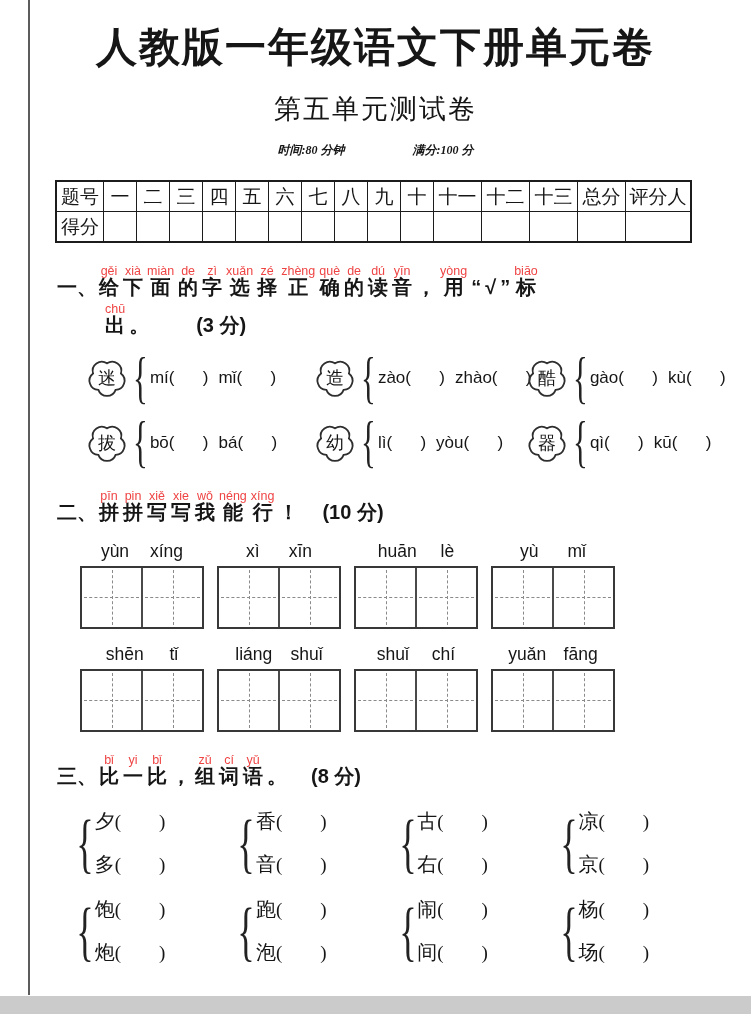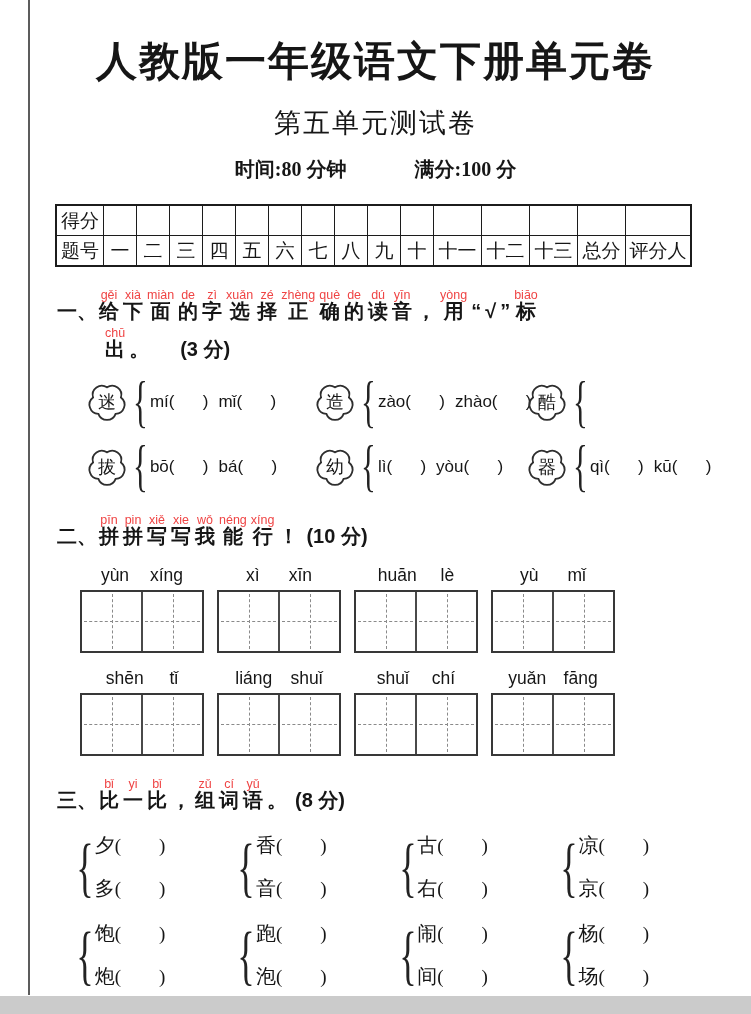--- a/index.html
+++ b/index.html
@@ -4,50 +4,50 @@
 <style>
   html, body { margin:0; padding:0; background:#cbcbcb; }
   .page {
     width:751px; height:996px; background:#ffffff; position:relative;
     overflow:hidden; color:#161616;
     font-family:"Liberation Serif", serif;
   }
   .vline { position:absolute; left:28px; top:0; width:2px; height:995px; background:#5c5c5c; }
 
   
-  .header { text-align:center; padding-top:34px; }
+  .header { text-align:center; padding-top:20px; }
   .title {
     font-family:"Liberation Sans", sans-serif; font-weight:900;
     font-size:41px; letter-spacing:2px; margin:0;
   }
   .subtitle { font-size:27px; font-weight:500; margin:16px 0 0 0; letter-spacing:2px; }
   .meta {
     margin-top:15px; display:flex; justify-content:center; gap:68px;
-    font-size:20px; font-weight:700;
+    font-size:12px; font-weight:700;font-style:italic;
   }
 
   
   .score-table {
     margin:21px 0 0 55px; border-collapse:collapse; table-layout:fixed;
     font-size:19px; border:2.5px solid #1c1c1c;
   }
   .score-table td { border:1px solid #1c1c1c; height:29px; text-align:center; padding:0; overflow:hidden; }
   .c-lab { width:46px; } .c-n { width:32px; } .c-m { width:47px; } .c-w { width:64px; }
 
   
   .section { margin-left:57px; }
   .q-header {
     font-family:"Liberation Sans", sans-serif; font-weight:700; font-size:20px;
     display:flex; align-items:flex-end; margin-top:22px;
   }
   .q-header2 { margin-top:2px; margin-left:46px;gap:23px; }
   ruby { ruby-align:center; margin:0 2px; }
   rt { font-family:"Liberation Sans", sans-serif; font-weight:400; font-size:12.5px; color:#ef4444; letter-spacing:0; }
   .qnum { flex:none; }
-  .pts { font-weight:700; margin-left:6px; white-space:pre; align-self:flex-end; }
+  .pts { font-weight:700; margin-left:22px; white-space:pre; align-self:flex-end; }
 
   
   .q1-grid { display:grid; grid-template-columns:228px 212px 180px; row-gap:14px; margin:14px 0 0 26px; }
   .choice-item { display:flex; align-items:center; }
   .flower { width:48px; height:48px; position:relative; flex:none; }
   .flower svg { position:absolute; inset:0; width:100%; height:100%; }
   .fchar { position:absolute; inset:0; display:flex; align-items:center; justify-content:center;
            font-size:18px; font-family:"Liberation Serif", serif; }
   .brace { font-family:"Liberation Serif", serif; font-weight:400; color:#222;
            line-height:0.9; transform:scaleX(0.55); }
@@ -84,56 +84,56 @@
     <h1 class="title">人教版一年级语文下册单元卷</h1>
     <div class="subtitle">第五单元测试卷</div>
     <div class="meta">
       <span>时间:80 分钟</span>
       <span>满分:100 分</span>
     </div>
   </div>
 
   <table class="score-table">
     <tbody>
-      <tr>
-          <td class="c-lab">得分</td>
-          <td class="c-n"></td>
-          <td class="c-n"></td>
-          <td class="c-n"></td>
-          <td class="c-n"></td>
-          <td class="c-n"></td>
-          <td class="c-n"></td>
-          <td class="c-n"></td>
-          <td class="c-n"></td>
-          <td class="c-n"></td>
-          <td class="c-n"></td>
-          <td class="c-m"></td>
-          <td class="c-m"></td>
-          <td class="c-m"></td>
-          <td class="c-m"></td>
-          <td class="c-w"></td>
-        </tr>
       <tr>
           <td class="c-lab">题号</td>
           <td class="c-n">一</td>
           <td class="c-n">二</td>
           <td class="c-n">三</td>
           <td class="c-n">四</td>
           <td class="c-n">五</td>
           <td class="c-n">六</td>
           <td class="c-n">七</td>
           <td class="c-n">八</td>
           <td class="c-n">九</td>
           <td class="c-n">十</td>
           <td class="c-m">十一</td>
           <td class="c-m">十二</td>
           <td class="c-m">十三</td>
           <td class="c-m">总分</td>
           <td class="c-w">评分人</td>
         </tr>
+      <tr>
+          <td class="c-lab">得分</td>
+          <td class="c-n"></td>
+          <td class="c-n"></td>
+          <td class="c-n"></td>
+          <td class="c-n"></td>
+          <td class="c-n"></td>
+          <td class="c-n"></td>
+          <td class="c-n"></td>
+          <td class="c-n"></td>
+          <td class="c-n"></td>
+          <td class="c-n"></td>
+          <td class="c-m"></td>
+          <td class="c-m"></td>
+          <td class="c-m"></td>
+          <td class="c-m"></td>
+          <td class="c-w"></td>
+        </tr>
     </tbody>
   </table>
 
   <div class="section">
     <div class="q-header">
       <span class="qnum">一、</span>
       <span class="rubyline"><ruby><span>给</span><rt>gěi</rt></ruby><ruby><span>下</span><rt>xià</rt></ruby><ruby><span>面</span><rt>miàn</rt></ruby><ruby><span>的</span><rt>de</rt></ruby><ruby><span>字</span><rt>zì</rt></ruby><ruby><span>选</span><rt>xuǎn</rt></ruby><ruby><span>择</span><rt>zé</rt></ruby><ruby><span>正</span><rt>zhèng</rt></ruby><ruby><span>确</span><rt>què</rt></ruby><ruby><span>的</span><rt>de</rt></ruby><ruby><span>读</span><rt>dú</rt></ruby><ruby><span>音</span><rt>yīn</rt></ruby><ruby><span>，</span><rt></rt></ruby><ruby><span>用</span><rt>yòng</rt></ruby><ruby><span>“</span><rt></rt></ruby><ruby><span>√</span><rt></rt></ruby><ruby><span>”</span><rt></rt></ruby><ruby><span>标</span><rt>biāo</rt></ruby></span>
     </div>
     <div class="q-header q-header2">
       <span class="rubyline"><ruby><span>出</span><rt>chū</rt></ruby><ruby><span>。</span><rt></rt></ruby></span>
@@ -167,20 +167,24 @@
           </span>
         </div>
         <div class="choice-item">
           <span class="flower">
             <svg viewBox="0 0 40 40">
               <path d="M 20 7.8 A 7.6 7.6 0 0 1 31.6 16.23 A 7.6 7.6 0 0 1 27.17 29.87 A 7.6 7.6 0 0 1 12.83 29.87 A 7.6 7.6 0 0 1 8.4 16.23 A 7.6 7.6 0 0 1 20 7.8 Z" fill="none" stroke="#2e2e2e" stroke-width="1.5"></path>
             </svg>
             <span class="fchar">酷</span>
           </span>
           <span class="brace b1">{</span>
+          <span class="opts">
+            <span class="opt"><span class="py">gào</span><span class="blank">(      )</span></span>
+            <span class="opt"><span class="py">kù</span><span class="blank">(      )</span></span>
+          </span>
         </div>
         <div class="choice-item">
           <span class="flower">
             <svg viewBox="0 0 40 40">
               <path d="M 20 7.8 A 7.6 7.6 0 0 1 31.6 16.23 A 7.6 7.6 0 0 1 27.17 29.87 A 7.6 7.6 0 0 1 12.83 29.87 A 7.6 7.6 0 0 1 8.4 16.23 A 7.6 7.6 0 0 1 20 7.8 Z" fill="none" stroke="#2e2e2e" stroke-width="1.5"></path>
             </svg>
             <span class="fchar">拔</span>
           </span>
           <span class="brace b1">{</span>
           <span class="opts">

